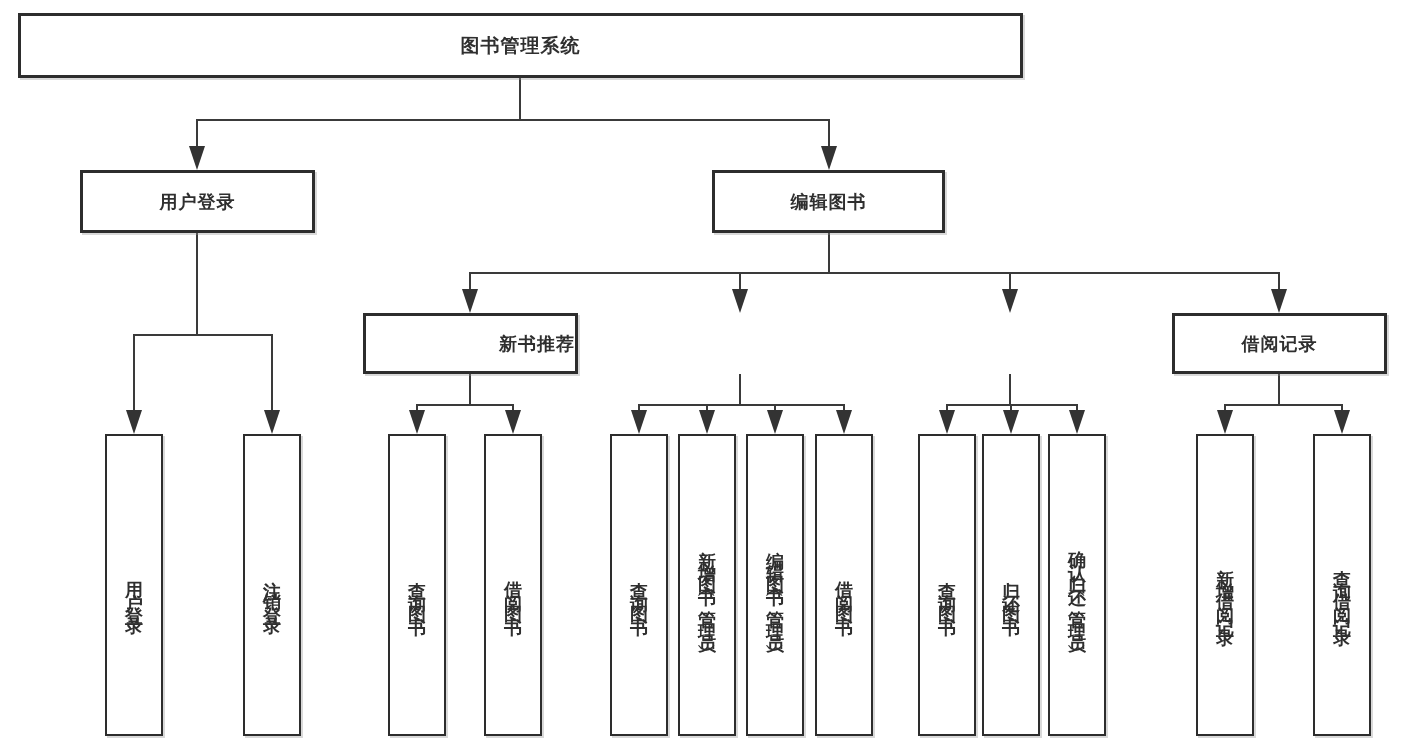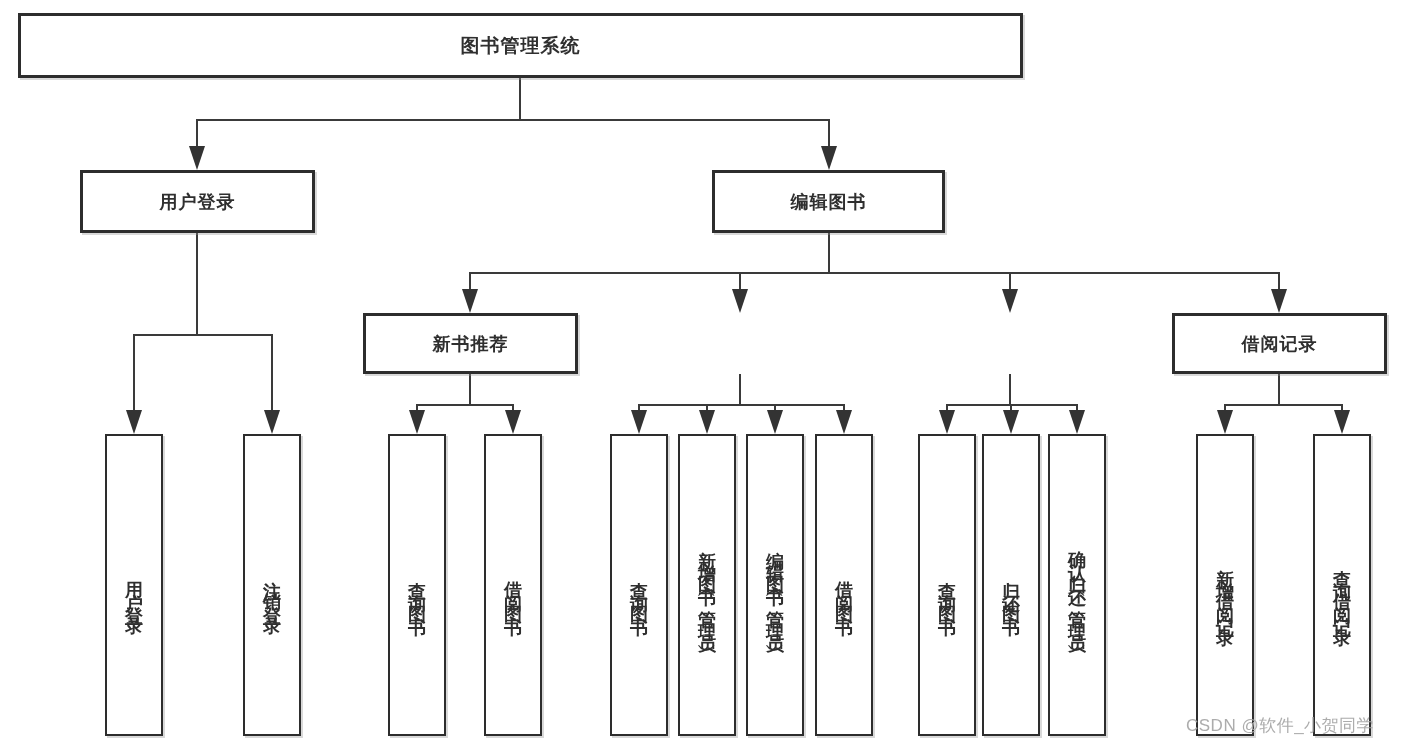--- a/index.html
+++ b/index.html
@@ -88,21 +88,21 @@
   <div class="hline" style="left:469px;top:272px;width:811px;"></div>
   <div class="vline" style="left:469px;top:272px;height:20px;"></div>
   <div class="arrow" style="left:462px;top:289px;"></div>
   <div class="vline" style="left:739px;top:272px;height:20px;"></div>
   <div class="arrow" style="left:732px;top:289px;"></div>
   <div class="vline" style="left:1009px;top:272px;height:20px;"></div>
   <div class="arrow" style="left:1002px;top:289px;"></div>
   <div class="vline" style="left:1278px;top:272px;height:20px;"></div>
   <div class="arrow" style="left:1271px;top:289px;"></div>
 
-  <div class="box" style="left:363px;top:313px;width:215px;height:61px;">
+  <div class="box" style="left:363px;top:313px;width:215px;height:61px;justify-content:flex-end;">
     <span>新书推荐</span>
   </div>
   <div class="box" style="left:1172px;top:313px;width:215px;height:61px;justify-content:center;">
     <span>借阅记录</span>
   </div>
 
   <div class="vline" style="left:469px;top:374px;height:32px;"></div>
   <div class="hline" style="left:416px;top:404px;width:98px;"></div>
   <div class="vline" style="left:416px;top:404px;height:12px;"></div>
   <div class="arrow" style="left:409px;top:410px;"></div>
@@ -173,15 +173,14 @@
     <span class="vtext">确认归还（管理员）</span>
   </div>
 
   <div class="box leaf" style="left:1196px;top:434px;width:58px;height:302px;">
     <span class="vtext">新增借阅记录</span>
   </div>
   <div class="box leaf" style="left:1313px;top:434px;width:58px;height:302px;">
     <span class="vtext">查询借阅记录</span>
   </div>
 
-  <div class="watermark">CSDN @软件_小贺同学</div>
 
 </div>
 
 </body></html>

